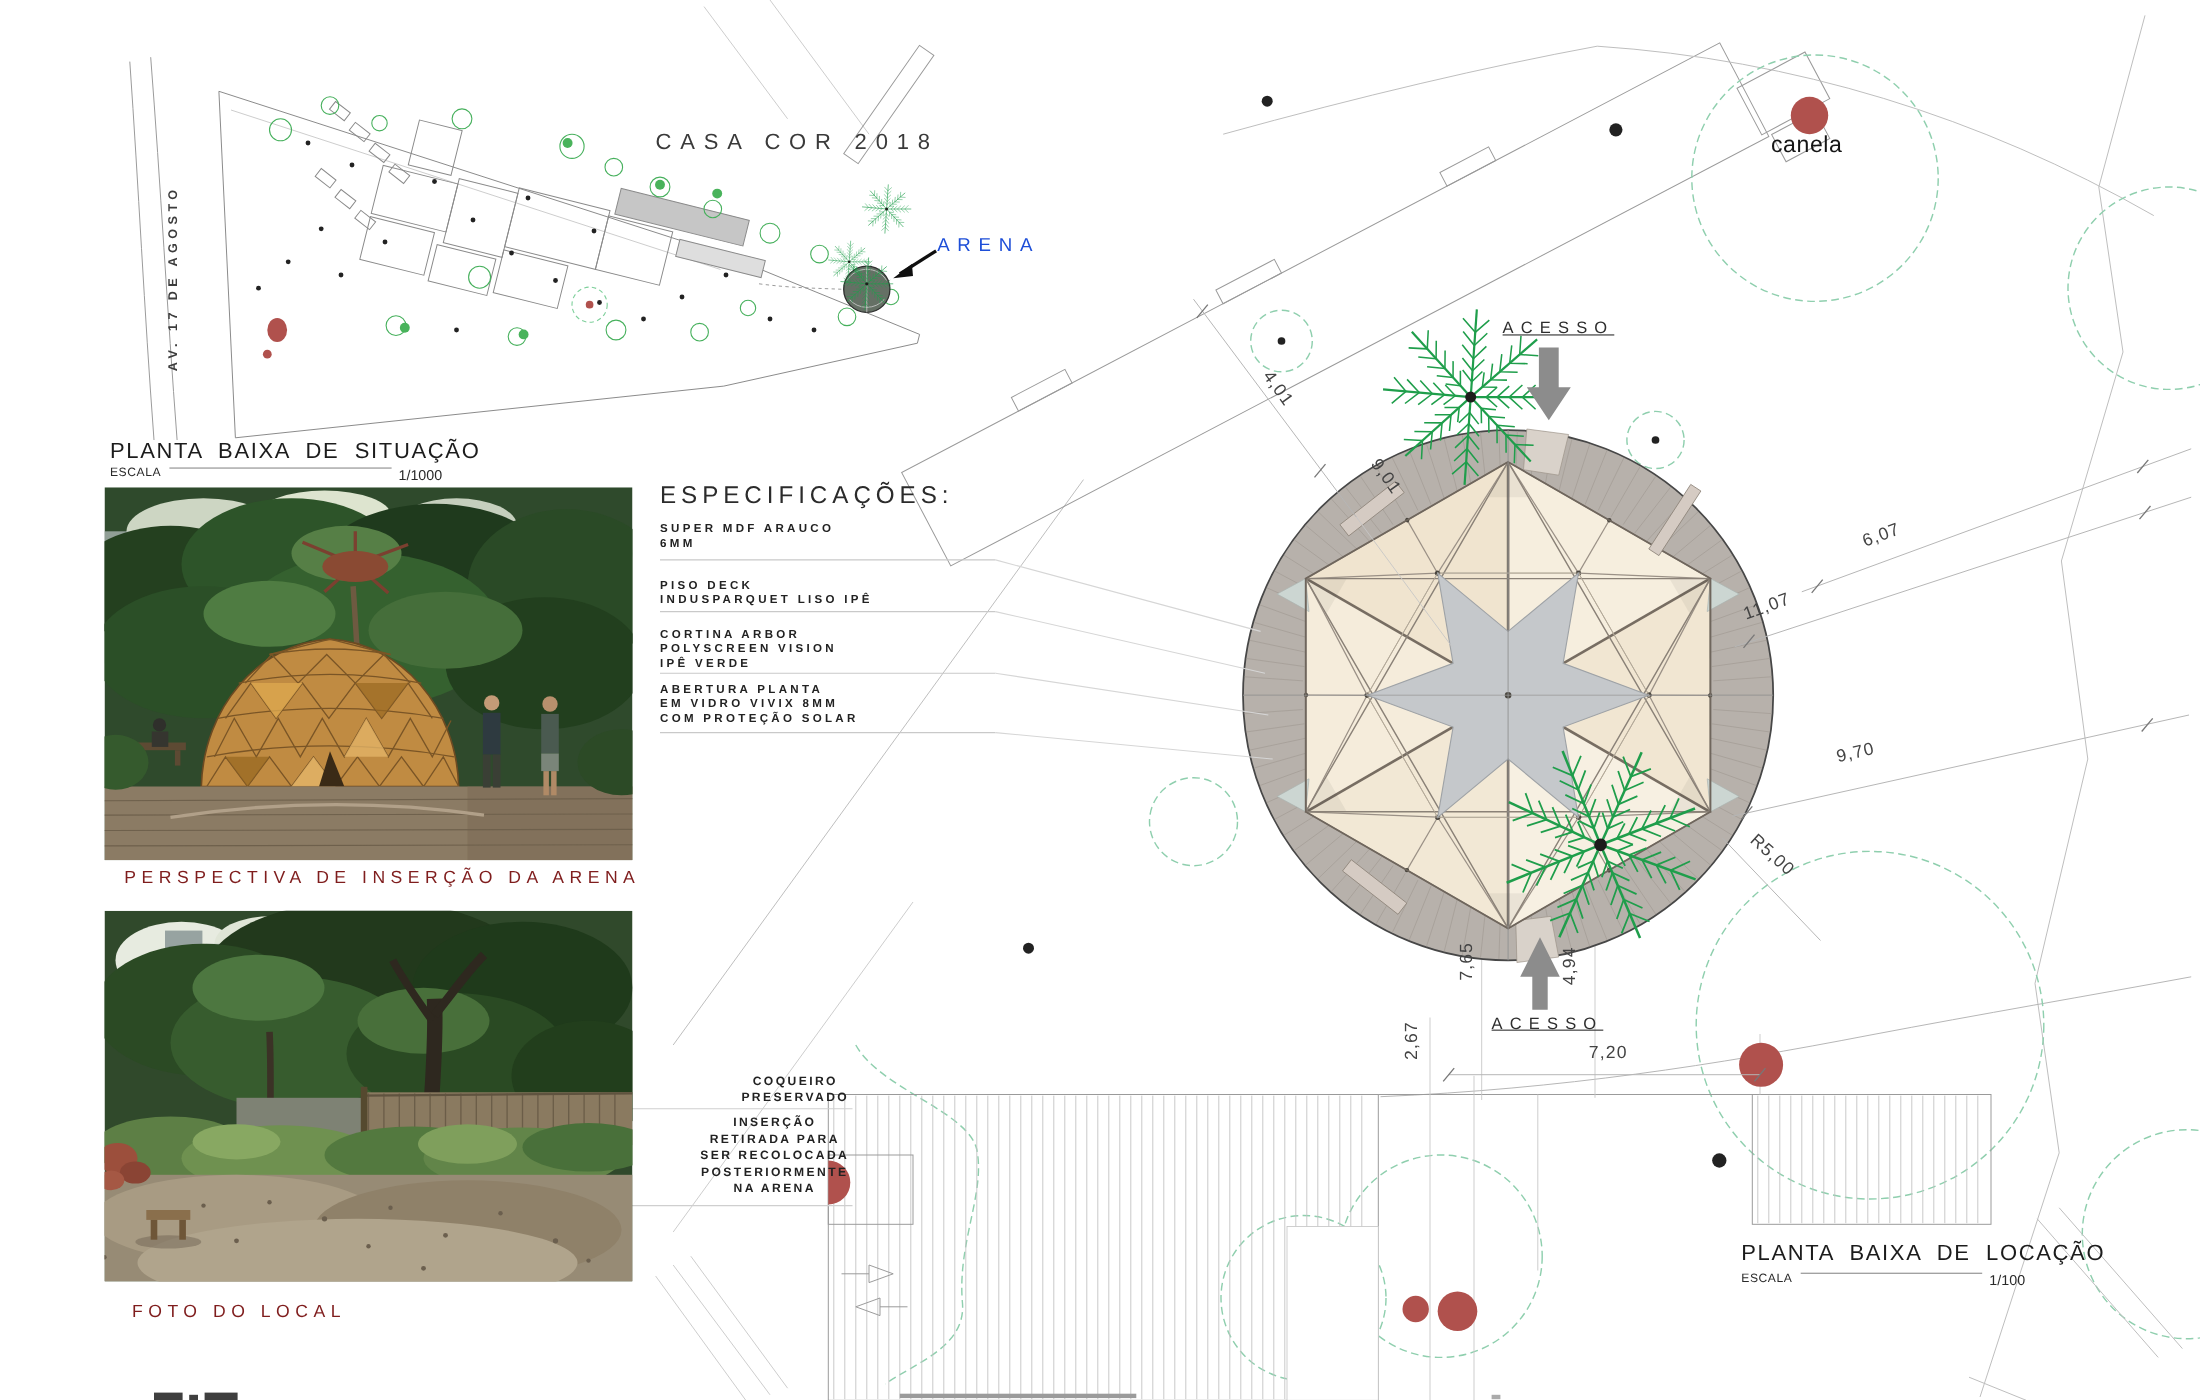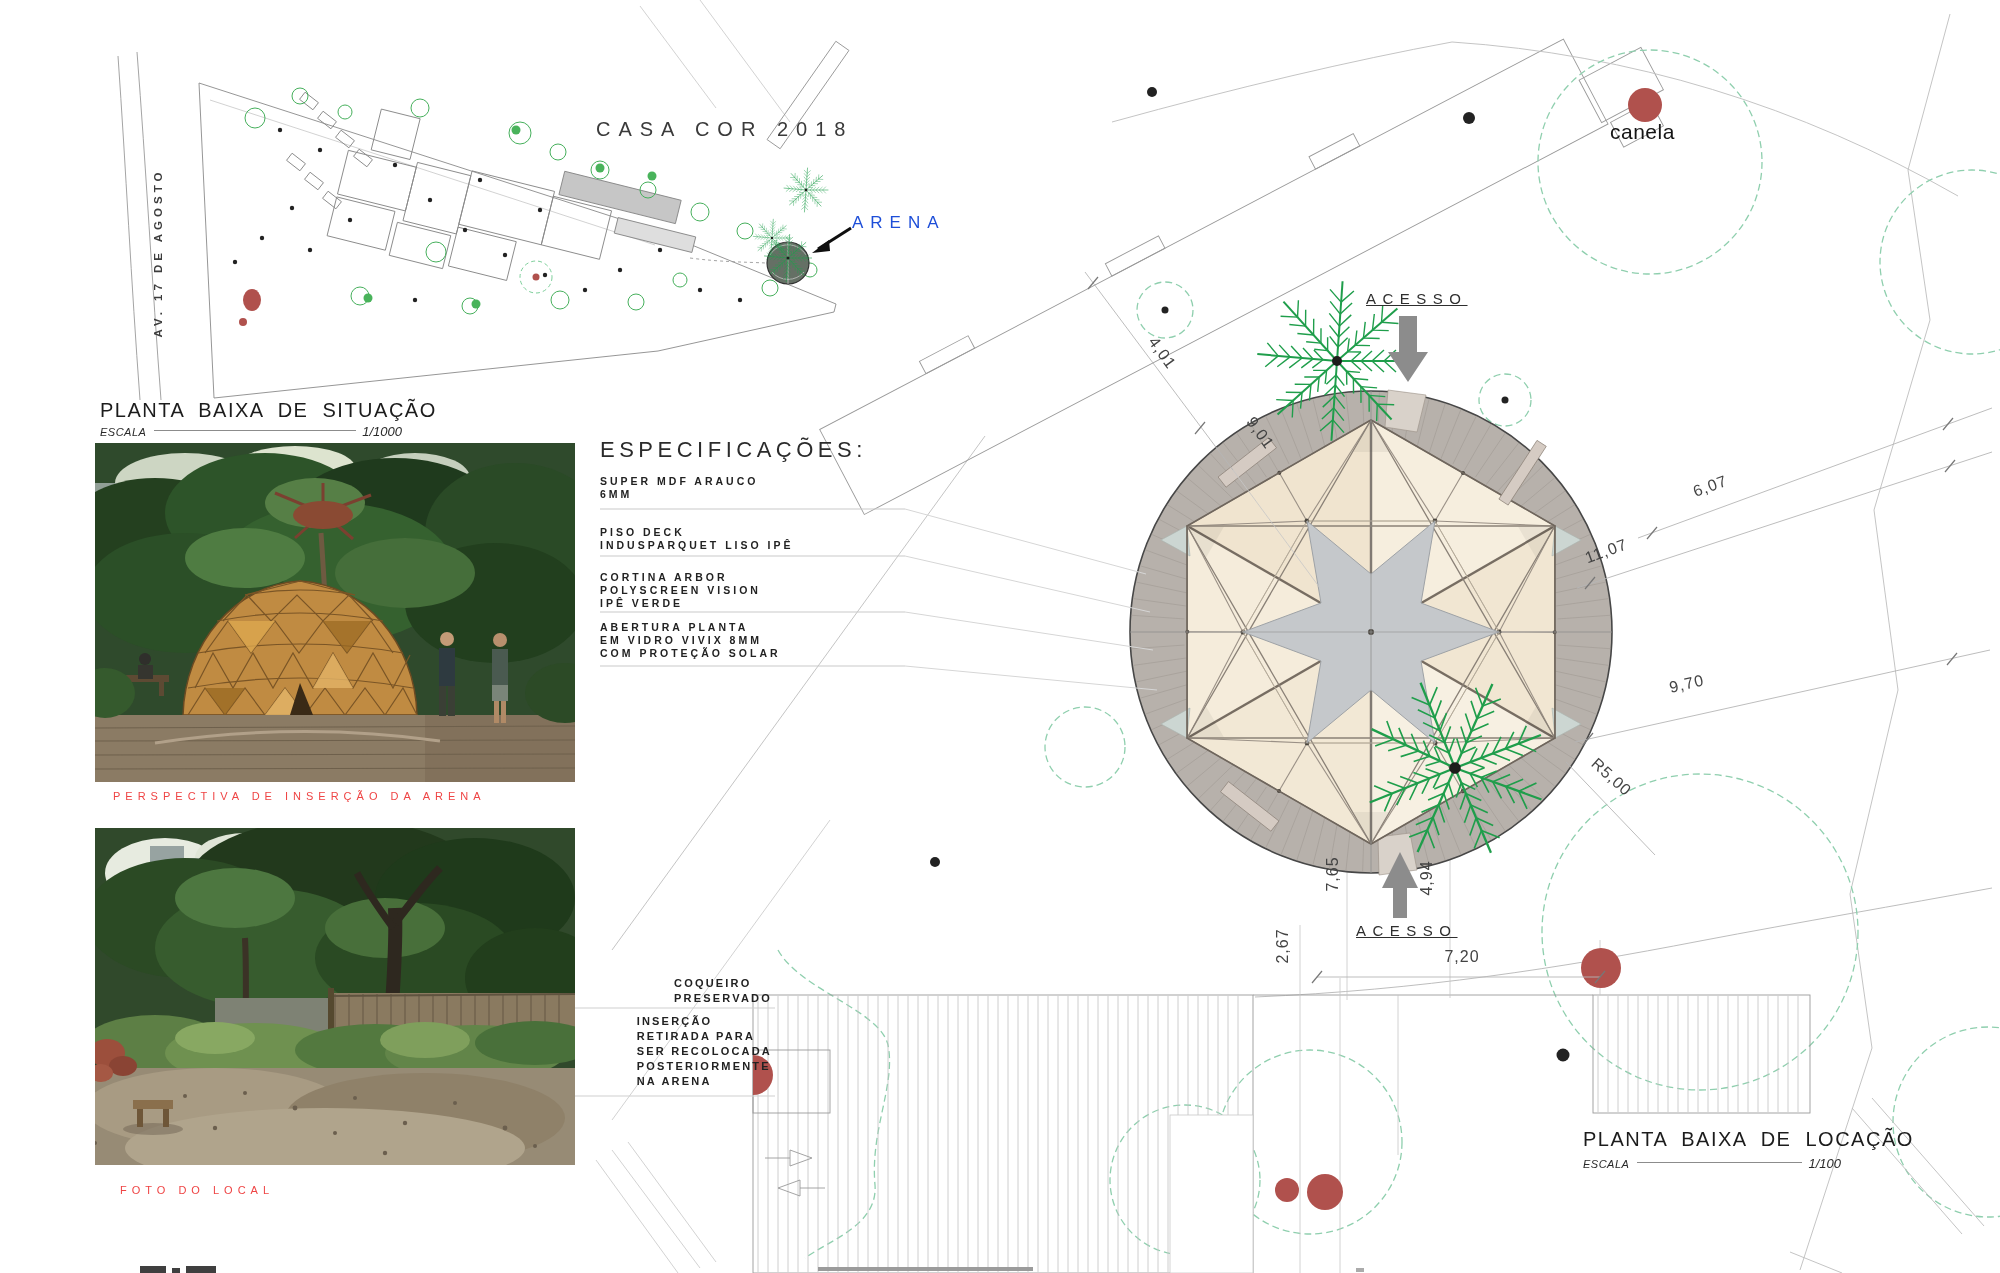--- a/index.html
+++ b/index.html
@@ -22,30 +22,30 @@
   .fold13{stroke:#8a8177;stroke-width:1.3;fill:none;}
   .edge {stroke:#8d8378;stroke-width:1.2;fill:none;}
   .thin {stroke:#b3a898;stroke-width:.8;fill:none;}
   .node {fill:#4a463f;}
   .shade{fill:rgba(0,0,0,0.05);}
   .tick {stroke:#777;stroke-width:1.2;}
   .dim  {font:16px "Liberation Sans",sans-serif;fill:#434343;letter-spacing:1px;text-anchor:middle;}
   .rail {stroke:#b5b5b5;stroke-width:.9;fill:none;}
   
   .cad-title{font-size:20px;letter-spacing:1.5px;word-spacing:7px;color:#1c1c1c;white-space:nowrap;}
-  .scale-row{display:flex;align-items:center;font-style:italic;}
+  .scale-row{display:flex;align-items:flex-start;}
   .scale-row .lbl{font-size:11px;letter-spacing:.5px;color:#2a2a2a;}
   .scale-row .rule{flex:1;border-bottom:1px solid #8c8c8c;margin:0 6px 3px 8px;height:1px;}
   .scale-row .val{font-size:13px;color:#2a2a2a;}
-  .caption{font-size:11px;letter-spacing:5px;color:#ef4444;white-space:nowrap;}
+  .caption{font-size:16px;letter-spacing:5px;color:#7f1d1d;white-space:nowrap;}
   .spaced-title{font-size:20px;letter-spacing:8px;color:#3a3a3a;white-space:nowrap;}
   .arena-lbl{font-size:17px;letter-spacing:7px;color:#1d4ed8;white-space:nowrap;}
   .specs-h{font-size:22px;letter-spacing:4.5px;color:#2b2b2b;white-space:nowrap;}
   .spec-item{font-size:10.5px;font-weight:700;letter-spacing:3px;line-height:13px;color:#222;white-space:nowrap;}
-  .ann{font-size:11px;font-weight:700;letter-spacing:2.2px;line-height:15px;color:#222;text-align:left;white-space:nowrap;}
+  .ann{font-size:11px;font-weight:700;letter-spacing:2.2px;line-height:15px;color:#222;text-align:center;white-space:nowrap;}
   .acesso{font-size:15px;letter-spacing:6.5px;color:#2e2e2e;white-space:nowrap;text-decoration:underline;}
   .canela{font-size:21px;letter-spacing:.5px;color:#151515;}
   .av{font-size:11.5px;font-weight:600;letter-spacing:4px;color:#3c3c3c;white-space:nowrap;}
 </style>
 </head>
 <body>
 
 <div class="board">
 
   <svg class="abs" style="left:0;top:0" width="2000" height="1273" viewBox="0 0 2000 1273" xmlns="http://www.w3.org/2000/svg" xmlns:xlink="http://www.w3.org/1999/xlink">

